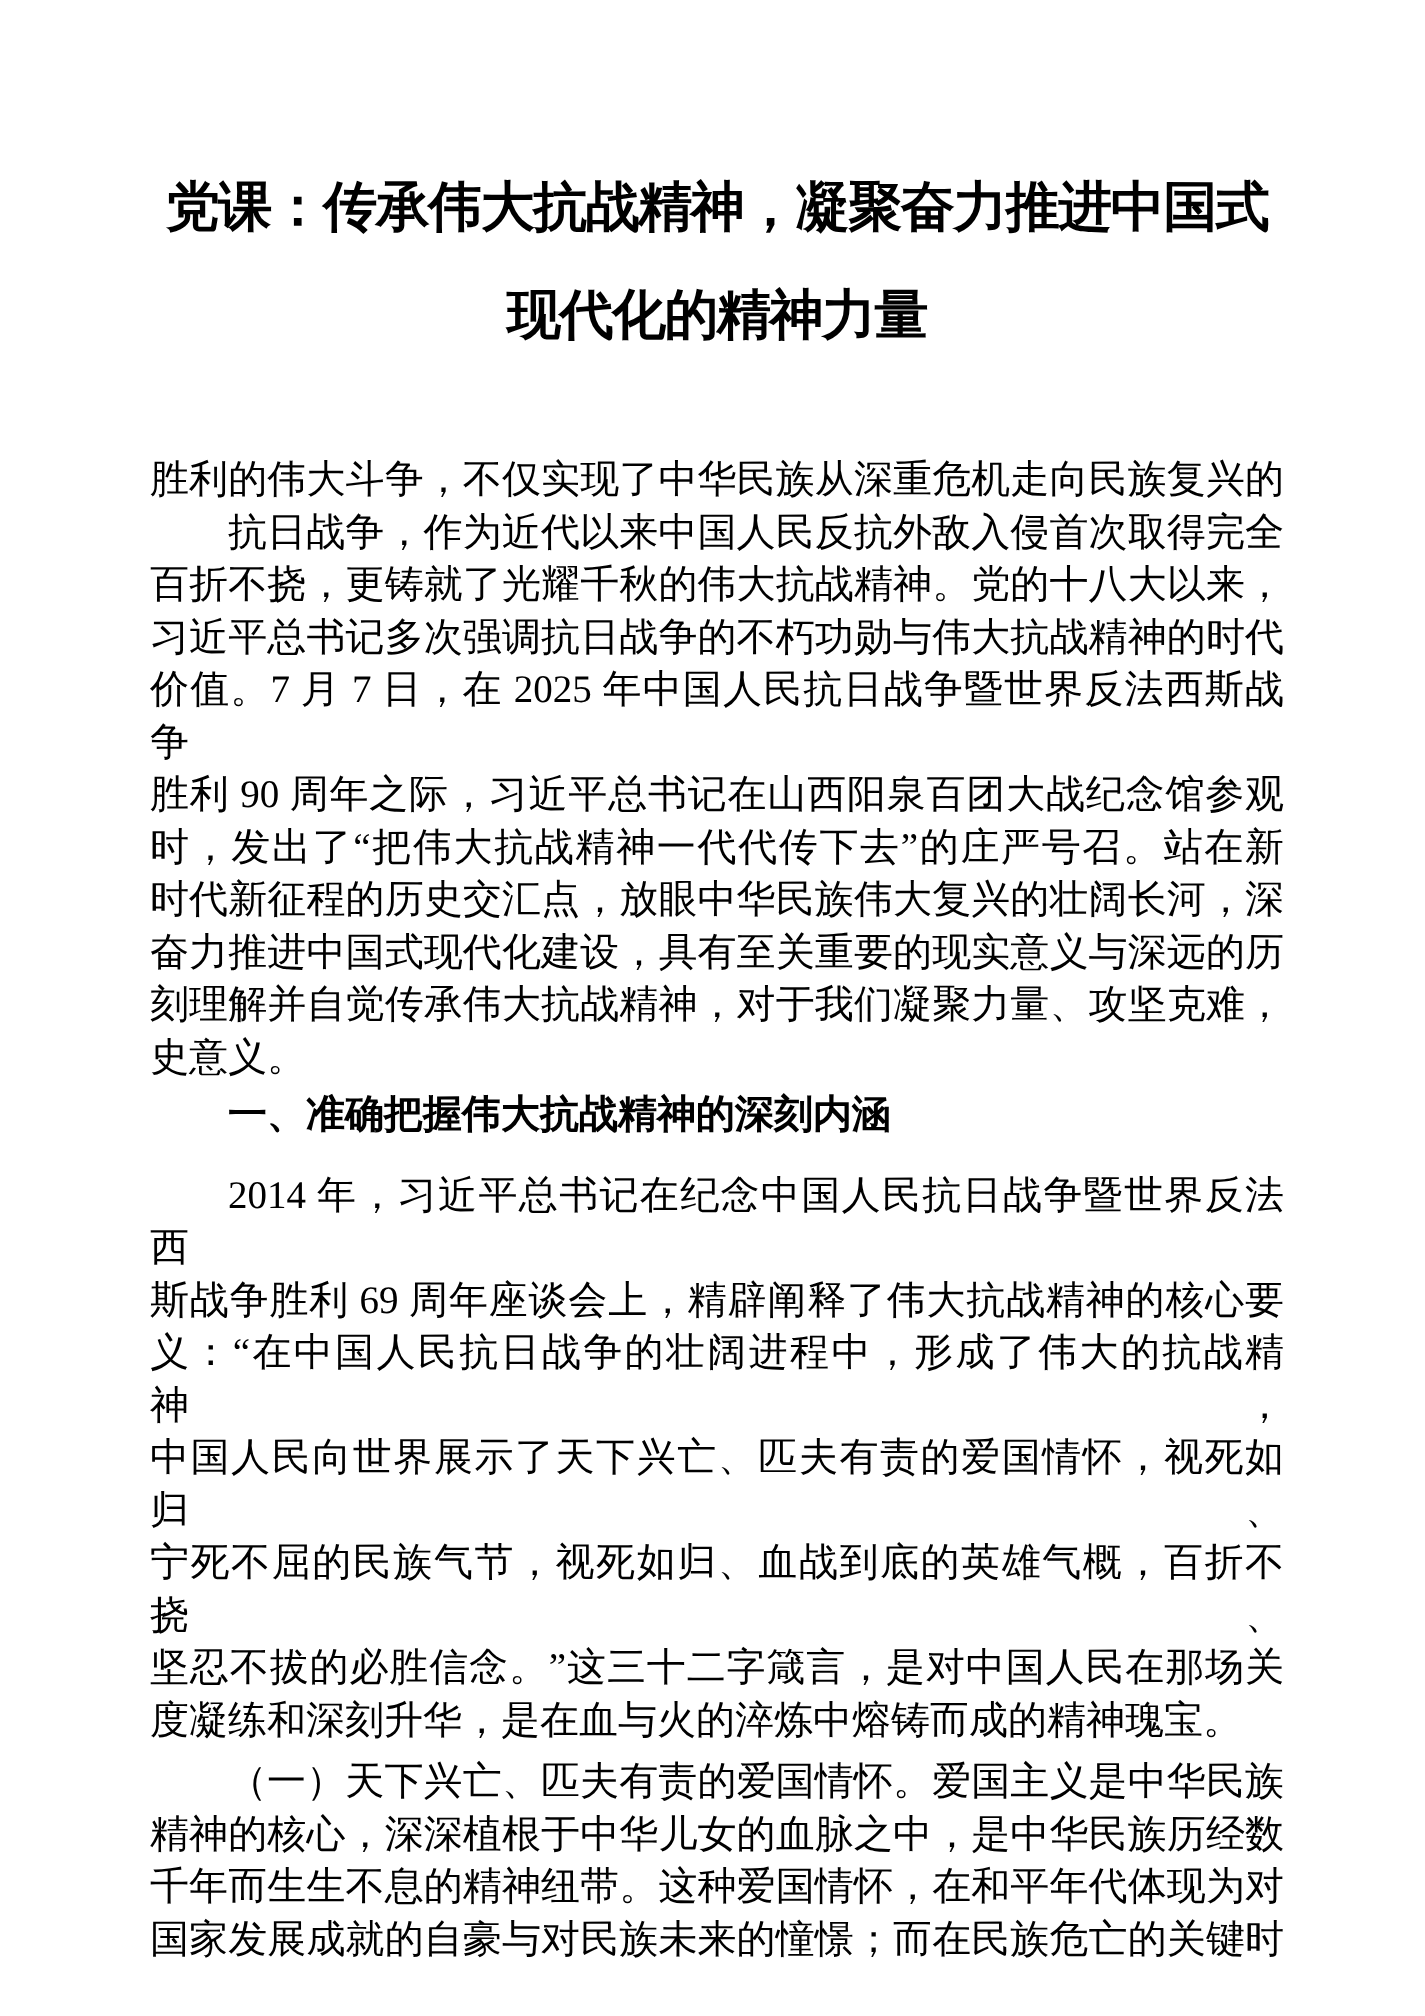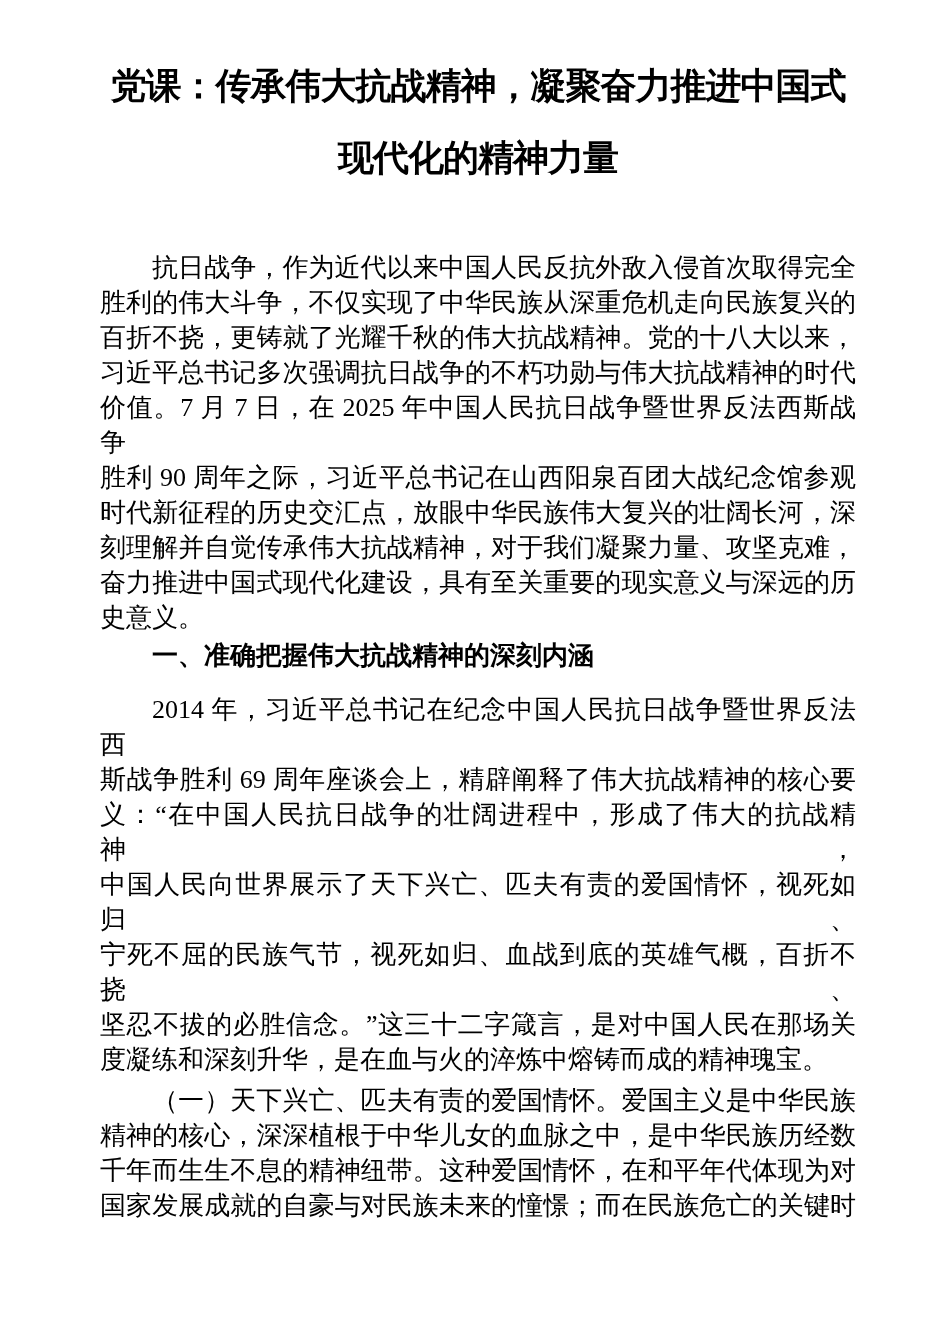--- a/index.html
+++ b/index.html
@@ -19,21 +19,21 @@
     width: 756px;
   }
   .title-line {
     font-family: "Liberation Sans", "DejaVu Sans", sans-serif;
     font-weight: 700;
     font-size: 36px;
     line-height: 44px;
     text-align: center;
     letter-spacing: -1px;
   }
-  .title-1 { margin-top: 64px; text-align: center; }
+  .title-1 { margin-top: 116px; text-align: center; }
   .title-2 { margin-top: 28px; }
   .para { margin: 0; }
   .para-1 { margin-top: 70px; }
   .para-2 { margin-top: 19px; }
   .para-3 { margin-top: 6px; }
   .line {
     font-size: 26px;
     line-height: 35px;
     text-align: justify;
     text-align-last: justify;
@@ -53,29 +53,30 @@
 </head>
 <body>
 
 <div class="page">
   <div class="content">
 
     <div class="title-line title-1">党课：传承伟大抗战精神，凝聚奋力推进中国式</div>
     <div class="title-line title-2">现代化的精神力量</div>
 
     <div class="para para-1">
+      <div class="line">胜利的伟大斗争，不仅实现了中华民族从深重危机走向民族复兴的</div>
       <div class="line indent">抗日战争，作为近代以来中国人民反抗外敌入侵首次取得完全</div>
-      <div class="line">胜利的伟大斗争，不仅实现了中华民族从深重危机走向民族复兴的</div>
       <div class="line">百折不挠，更铸就了光耀千秋的伟大抗战精神。党的十八大以来，</div>
       <div class="line">习近平总书记多次强调抗日战争的不朽功勋与伟大抗战精神的时代</div>
       <div class="line">价值。7 月 7 日，在 2025 年中国人民抗日战争暨世界反法西斯战争</div>
       <div class="line">胜利 90 周年之际，习近平总书记在山西阳泉百团大战纪念馆参观</div>
+      <div class="line">时，发出了“把伟大抗战精神一代代传下去”的庄严号召。站在新</div>
       <div class="line">时代新征程的历史交汇点，放眼中华民族伟大复兴的壮阔长河，深</div>
+      <div class="line">奋力推进中国式现代化建设，具有至关重要的现实意义与深远的历</div>
       <div class="line">刻理解并自觉传承伟大抗战精神，对于我们凝聚力量、攻坚克难，</div>
-      <div class="line">奋力推进中国式现代化建设，具有至关重要的现实意义与深远的历</div>
       <div class="line end">史意义。</div>
     </div>
 
     <div class="heading">一、准确把握伟大抗战精神的深刻内涵</div>
 
     <div class="para para-2">
       <div class="line indent">2014 年，习近平总书记在纪念中国人民抗日战争暨世界反法西</div>
       <div class="line">斯战争胜利 69 周年座谈会上，精辟阐释了伟大抗战精神的核心要</div>
       <div class="line">义：“在中国人民抗日战争的壮阔进程中，形成了伟大的抗战精神，</div>
       <div class="line">中国人民向世界展示了天下兴亡、匹夫有责的爱国情怀，视死如归、</div>

